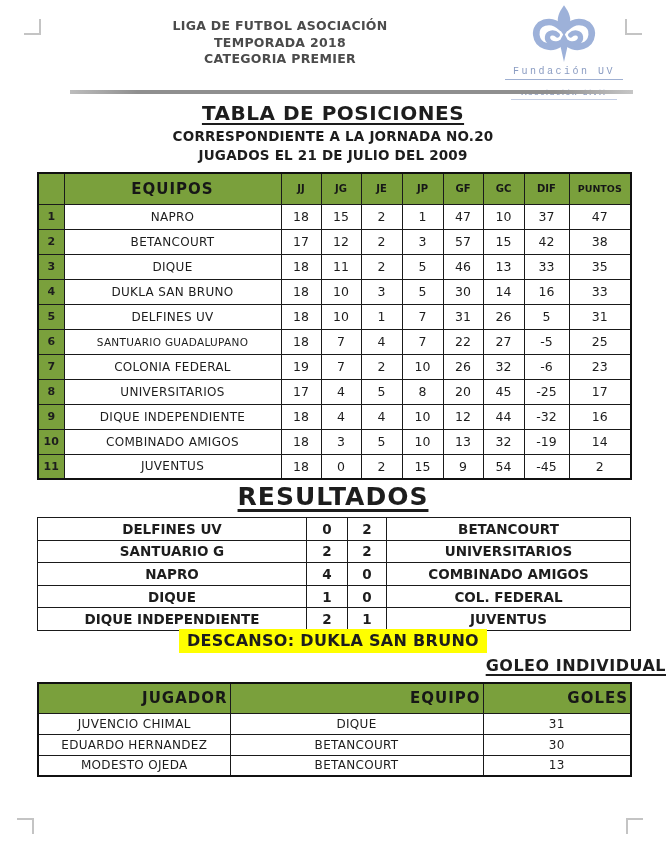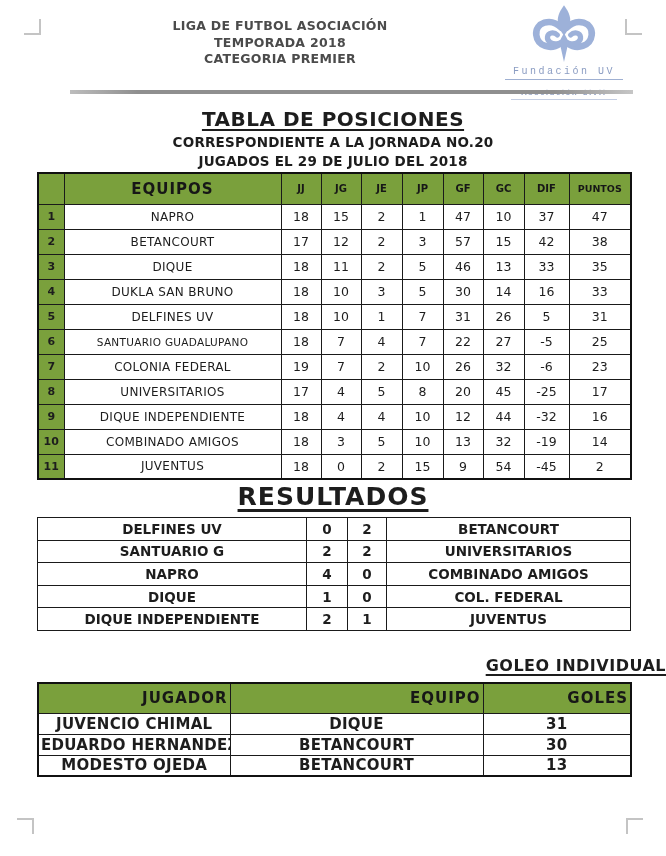--- a/index.html
+++ b/index.html
@@ -21,21 +21,21 @@
   .logo { position:absolute; left:505px; top:5px; width:118px; text-align:center; }
   .logo svg { display:block; margin:0 auto; }
   .logo-name { margin-top:1px; font-size:10px; letter-spacing:2.5px; color:#8a9cc2;
                border-bottom:1px solid #9fb0d2; padding-bottom:2px;font-family:Liberation Mono, monospace; }
   .logo-sub  { font-size:7px; font-weight:700; letter-spacing:1.5px; color:#9aa8c8;
                border-bottom:1px solid #c3cde2; padding:1px 10px 2px 10px; display:inline-block; }
 
   .divider { position:absolute; left:70px; top:90px; width:563px; height:4px;
              background:linear-gradient(to right,#bdbdbd,#8f8f8f 12%,#8f8f8f 86%,#c6c6c6); }
 
-  .title-block { position:absolute; left:0; top:101px; width:666px; text-align:center;margin-top:6px; }
+  .title-block { position:absolute; left:0; top:101px; width:666px; text-align:center; }
   .doc-title { font-size:20px; font-weight:800; letter-spacing:0.5px;
                text-decoration:underline; text-decoration-thickness:2px; text-underline-offset:3px; }
   .subtitle { font-size:13.5px; font-weight:600; margin-top:3px; letter-spacing:0.2px; }
 
   table { border-collapse:collapse; table-layout:fixed; background:#fff; }
   td, th { border:1px solid #1a1a1a; text-align:center; overflow:hidden; white-space:nowrap; padding:0 2px; }
 
   
   .standings { position:absolute; left:37px; top:172px; width:593px; border:2px solid #111; }
   .standings thead tr { height:31px; }
@@ -60,21 +60,21 @@
   .descanso { display:inline-block; background:#ffff00; font-size:16px; font-weight:800;
               letter-spacing:0.3px; padding:2px 8px 3px 8px; }
 
   .goleo-heading { position:absolute; left:0; top:656px; width:666px; text-align:right; }
   .goleo-heading span { font-size:16px; font-weight:800; letter-spacing:0.5px;
                         text-decoration:underline; text-decoration-thickness:2px; text-underline-offset:3px; }
   .goleo { position:absolute; left:37px; top:682px; width:593px; border:2px solid #111; }
   .goleo thead tr { height:30px; }
   .goleo tbody tr { height:21px; }
   .goleo th { background:#7aa03c; font-size:15px; font-weight:700; letter-spacing:1px; color:#171717;text-align:right; }
-  .goleo td { font-size:15px; font-weight:700; letter-spacing:0.3px; }
+  .goleo td { font-size:12px; font-weight:400; letter-spacing:0.3px; }
 </style>
 </head>
 <body>
 
 <div class="page">
 
   <div class="crop tl"></div>
   <div class="crop tr"></div>
   <div class="crop bl"></div>
   <div class="crop br"></div>
@@ -100,21 +100,21 @@
     </svg>
     <div class="logo-name">Fundación UV</div>
     <div class="logo-sub">Asociación Civil</div>
   </div>
 
   <div class="divider"></div>
 
   <div class="title-block">
     <span class="doc-title">TABLA DE POSICIONES</span>
     <div class="subtitle">CORRESPONDIENTE A LA JORNADA NO.20</div>
-    <div class="subtitle">JUGADOS EL 29 DE JULIO DEL 2018</div>
+    <div class="subtitle">JUGADOS EL 21 DE JULIO DEL 2009</div>
   </div>
 
   <table class="standings">
     <colgroup>
       <col style="width:26px">
         <col style="width:217px">
       <col style="width:40px">
         <col style="width:40px">
         <col style="width:41px">
       <col style="width:41px">
@@ -311,20 +311,23 @@
       </tr>
       <tr>
         <td>DIQUE INDEPENDIENTE</td>
         <td>2</td>
         <td>1</td>
         <td>JUVENTUS</td>
       </tr>
     </tbody>
   </table>
 
+  <div class="descanso-wrap">
+    <span class="descanso">DESCANSO: DUKLA SAN BRUNO</span>
+  </div>
 
   <div class="goleo-heading">
     <span>GOLEO INDIVIDUAL</span>
   </div>
 
   <table class="goleo">
     <colgroup>
       <col style="width:192px">
         <col style="width:253px">
         <col style="width:148px">

